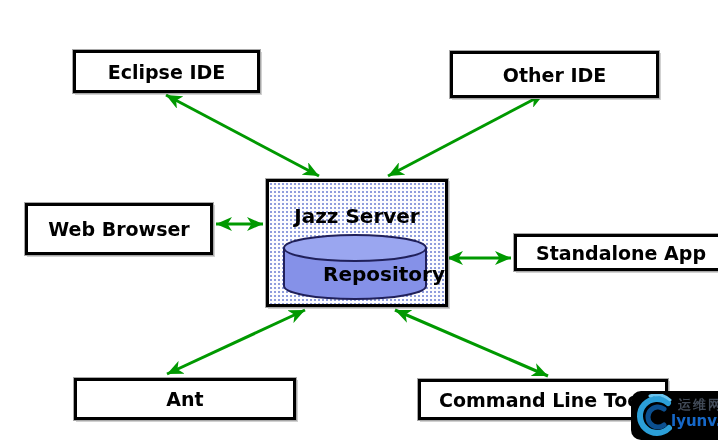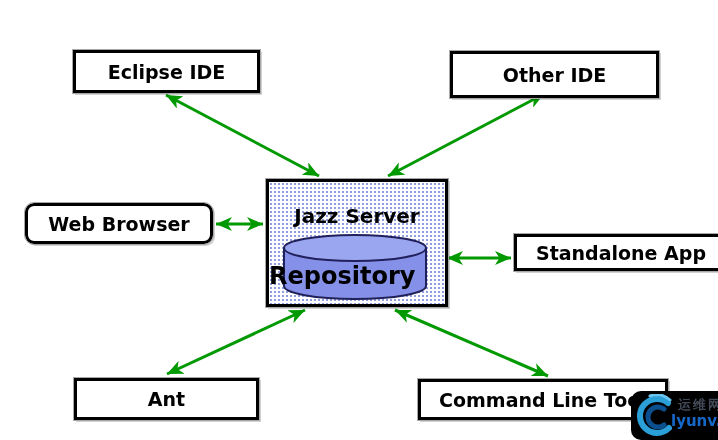--- a/index.html
+++ b/index.html
@@ -11,42 +11,42 @@
 
   
   .node{
     position:absolute;box-sizing:border-box;border:3px solid #000;background:#fff;
     display:flex;align-items:center;justify-content:center;
     font-weight:bold;font-size:19px;color:#000;white-space:nowrap;
     outline:1px solid #a8a8a8; box-shadow:2px 2px 0 rgba(0,0,0,0.18);
   }
   #n-eclipse   {left:57px;  top:50px;  width:187px; height:43px;}
   #n-other     {left:434px; top:51px;  width:209px; height:47px;}
-  #n-web       {left:9px;   top:203px; width:188px; height:41px;border-radius:9px;}
+  #n-web       {left:9px;   top:203px; width:188px; height:52px;}
   #n-standalone{left:498px; top:234px; width:214px; height:37px;}
-  #n-ant       {left:58px;  top:378px; width:185px; height:42px;}
+  #n-ant       {left:58px;  top:378px; width:222px; height:42px;}
   #n-clt       {left:402px; top:379px; width:250px; height:41px;}
 
   
   .jazz{
     position:absolute;left:250px;top:179px;width:182px;height:128px;
     box-sizing:border-box;border:3px solid #000;
     background-color:#fdfdff;
     background-image:radial-gradient(circle,#8f9ddd 0.9px,rgba(0,0,0,0) 1.05px);
     background-size:4px 4px;
     outline:1px solid #a8a8a8; box-shadow:2px 2px 0 rgba(0,0,0,0.18);
   }
   .jazz-title{
     position:absolute;left:0;right:0;top:22px;text-align:center;
     font-weight:bold;font-size:20px;color:#000;
   }
   .cyl{position:absolute;left:12px;top:52px;}
   .repo-label{
-    position:absolute;left:0;right:0;top:80px;text-align:left;
-    font-weight:bold;font-size:24px;color:#000;
+    position:absolute;left:0;right:0;top:80px;text-align:right;
+    font-weight:bold;font-size:20px;color:#000;
   }
 
   
   .watermark{
     position:absolute;left:615px;top:391px;width:103px;height:49px;
     background:#000;border-radius:10px 3px 0 10px;
   }
   .wm-logo{position:absolute;left:3px;top:3px;}
   .wm-cn{
     position:absolute;left:47px;top:5px;font-size:13px;font-weight:bold;

